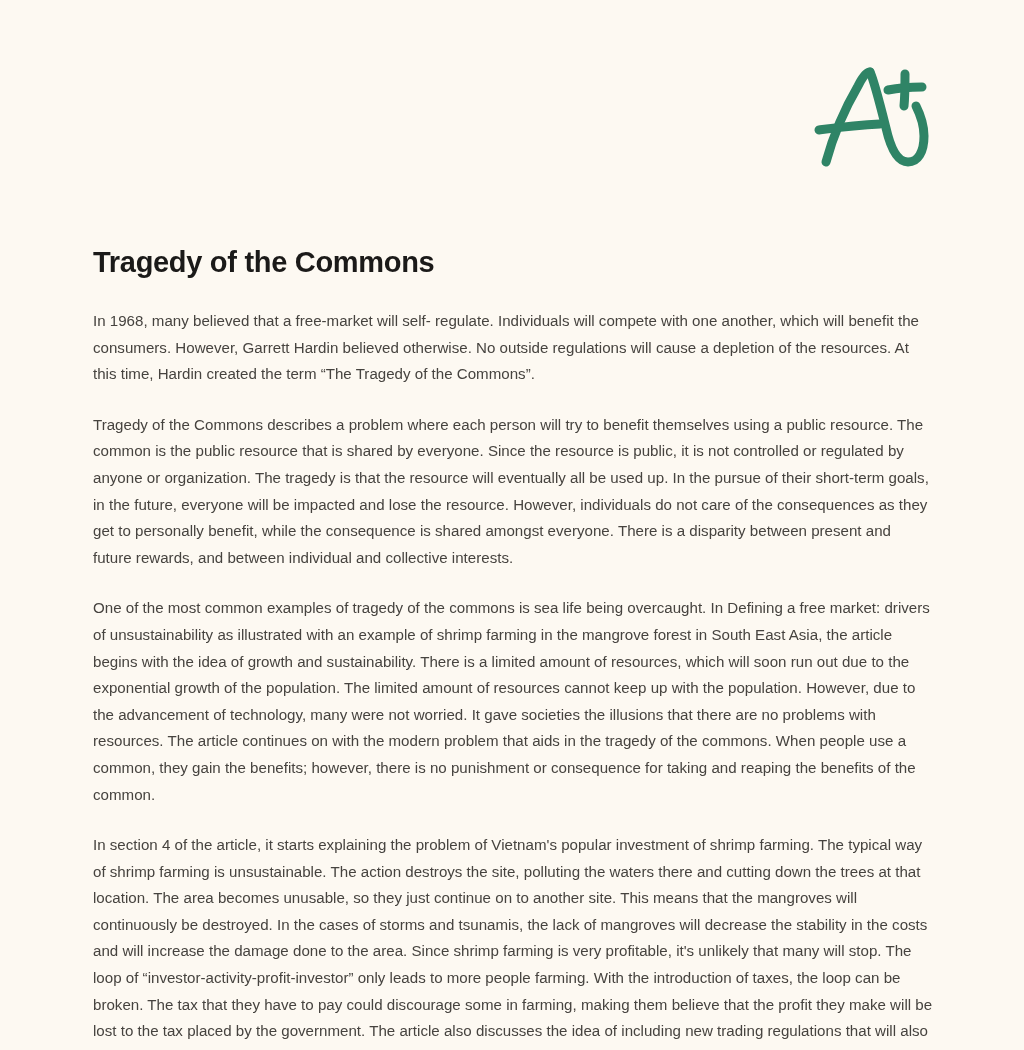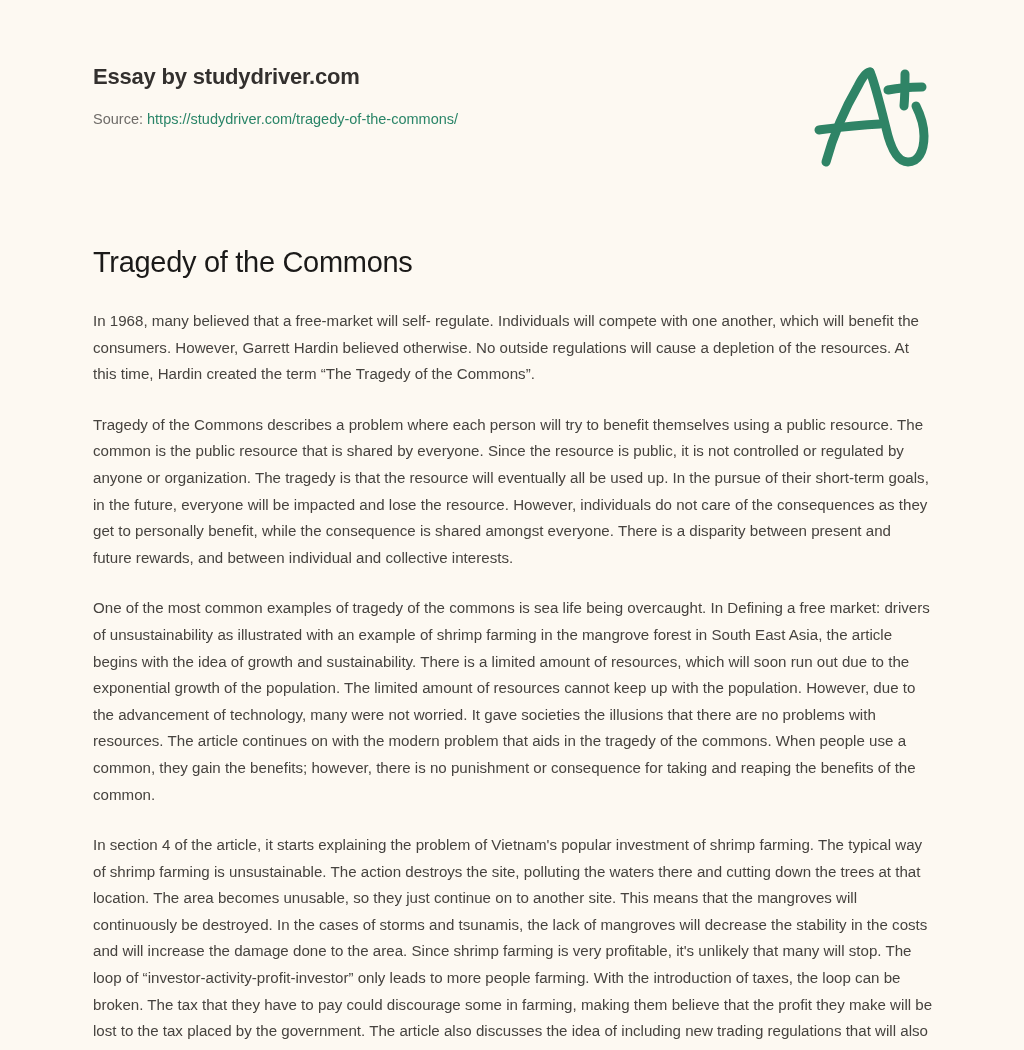--- a/index.html
+++ b/index.html
@@ -78,21 +78,21 @@
   
   .article {
     position: absolute;
     left: 93px;
     top: 243px;
     width: 840px;
   }
 
   .article-title {
     font-size: 29px;
-    font-weight: normal;
+    font-weight: bold;
     color: #1b1a19;
     letter-spacing: -0.3px;
     line-height: 38px;
     margin: 0 0 27px 0;
   }
 
   .article-body p {
     font-size: 15.1px;
     line-height: 26.6px;
     color: #46433f;
@@ -105,28 +105,20 @@
     margin-bottom: 0;
   }
 </style>
 </head>
 <body>
 
 <div class="page">
 
   <div class="header">
 
-    <div class="header-text">
-      <div class="essay-by">Essay by studydriver.com</div>
-
-      <div class="source-line">
-        <span class="source-label">Source:</span>
-        <a class="source-url" href="#">https://studydriver.com/tragedy-of-the-commons/</a>
-      </div>
-    </div>
 
     <div class="logo">
       <svg width="130" height="110" viewBox="0 0 130 110" aria-hidden="true">
         <g fill="none" stroke="#2f8466" stroke-linecap="round" stroke-linejoin="round">
 
           <path d="M20 100 C 26 78, 38 48, 52 24 C 56 16, 60 10, 64 10" stroke-width="9"></path>
 
           <path d="M64 10 C 68 18, 74 42, 80 66 C 85 88, 92 100, 102 100
                    C 112 100, 118 90, 118 74 C 118 62, 114 52, 110 44" stroke-width="9"></path>
 

